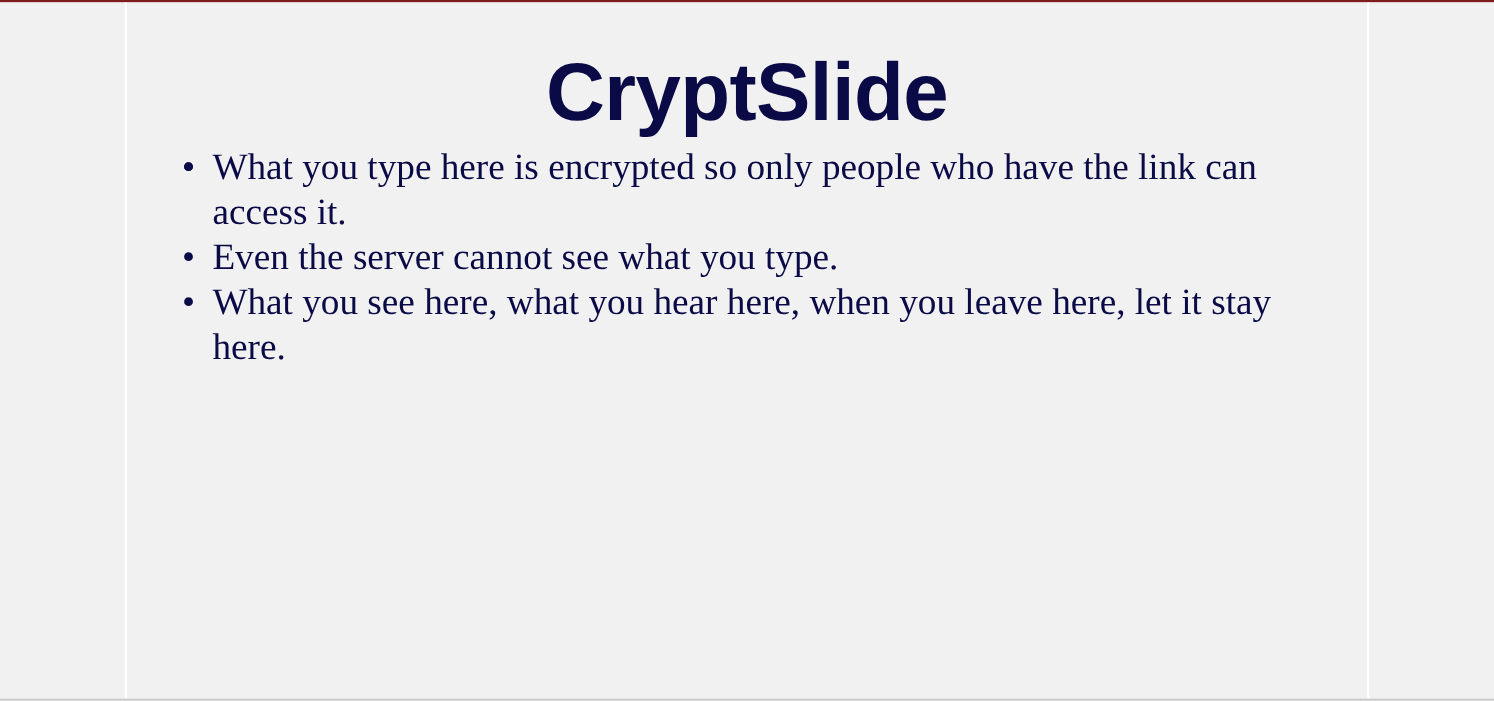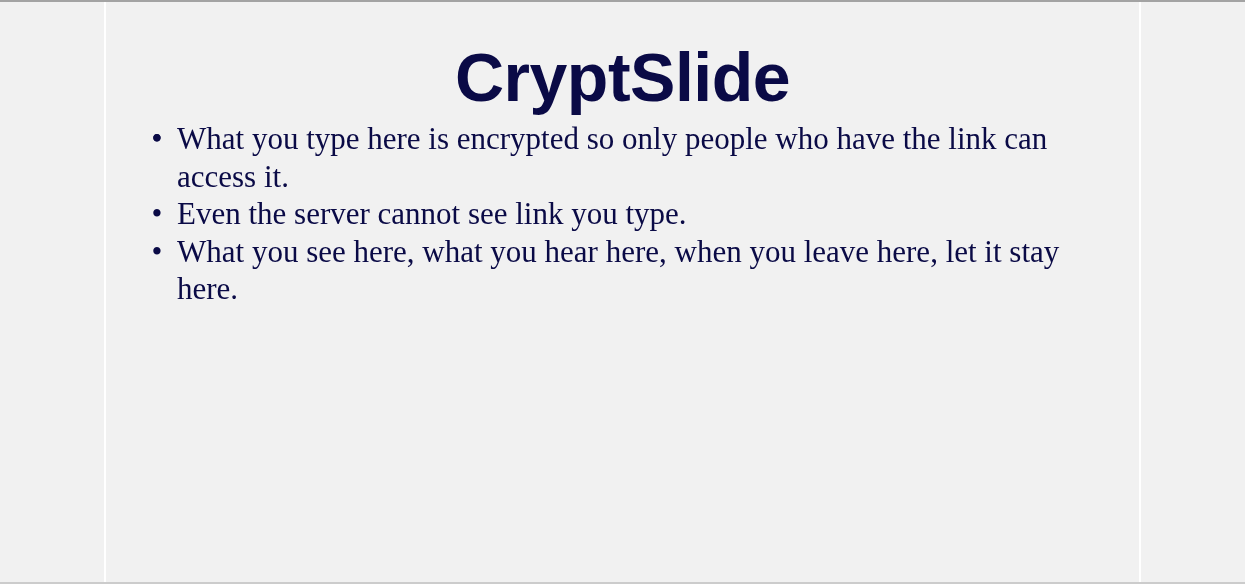--- a/index.html
+++ b/index.html
@@ -15,21 +15,21 @@
     overflow: hidden;
   }
 
   
   #viewport {
     position: relative;
     width: 1245px;
     height: 584px;
     background: #f1f1f1;
     box-sizing: border-box;
-    border-top: 2px solid #a3a3a3;
+    border-top: 2px solid #7f1d1d;
     border-bottom: 2px solid #cccccc;
   }
 
   
   .gutter {
     position: absolute;
     top: 0;
     bottom: 0;
     background: #f1f1f1;
   }
@@ -133,21 +133,21 @@
           <span class="bullet-marker">•</span>
         </li>
 
         <li class="bullet-item">
           <span class="bullet-marker">•</span>
           <span class="bullet-text">What you type here is encrypted so only people who have the link can access it.</span>
         </li>
 
         <li class="bullet-item">
           <span class="bullet-marker">•</span>
-          <span class="bullet-text">Even the server cannot see link you type.</span>
+          <span class="bullet-text">Even the server cannot see what you type.</span>
         </li>
 
         <li class="bullet-item">
           <span class="bullet-marker">•</span>
           <span class="bullet-text">What you see here, what you hear here, when you leave here, let it stay here.</span>
         </li>
 
       </ul>
     </div>
 

